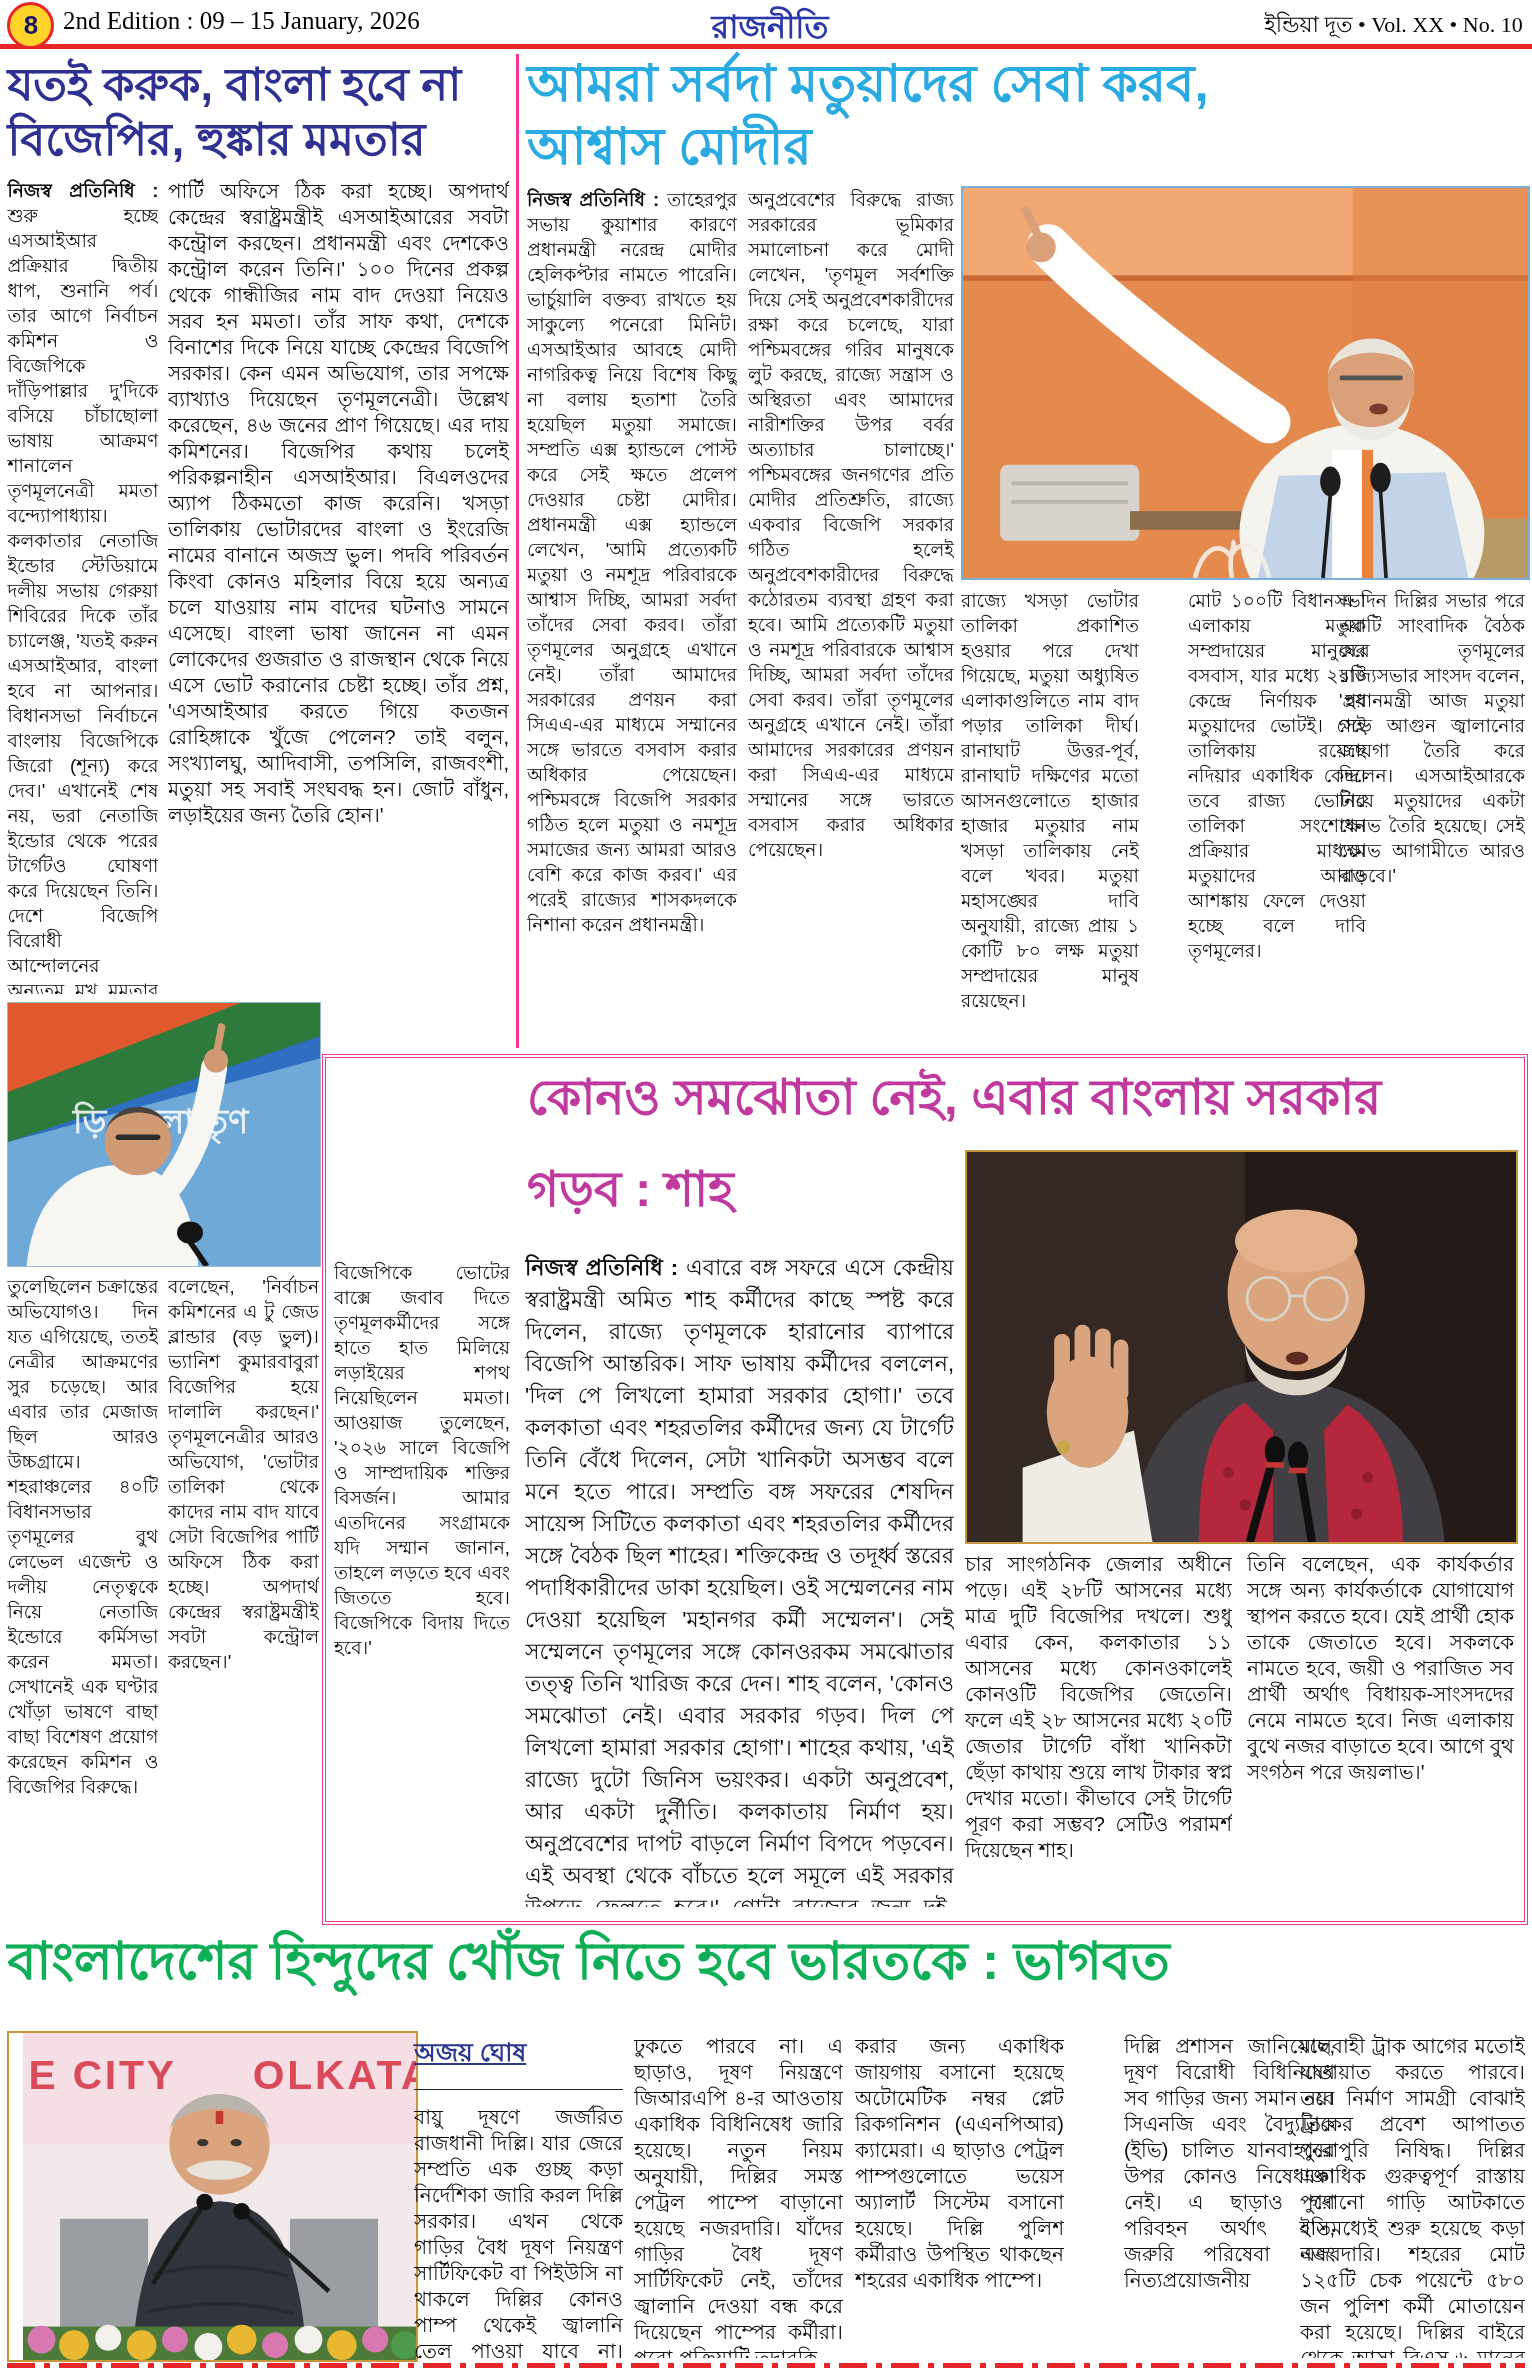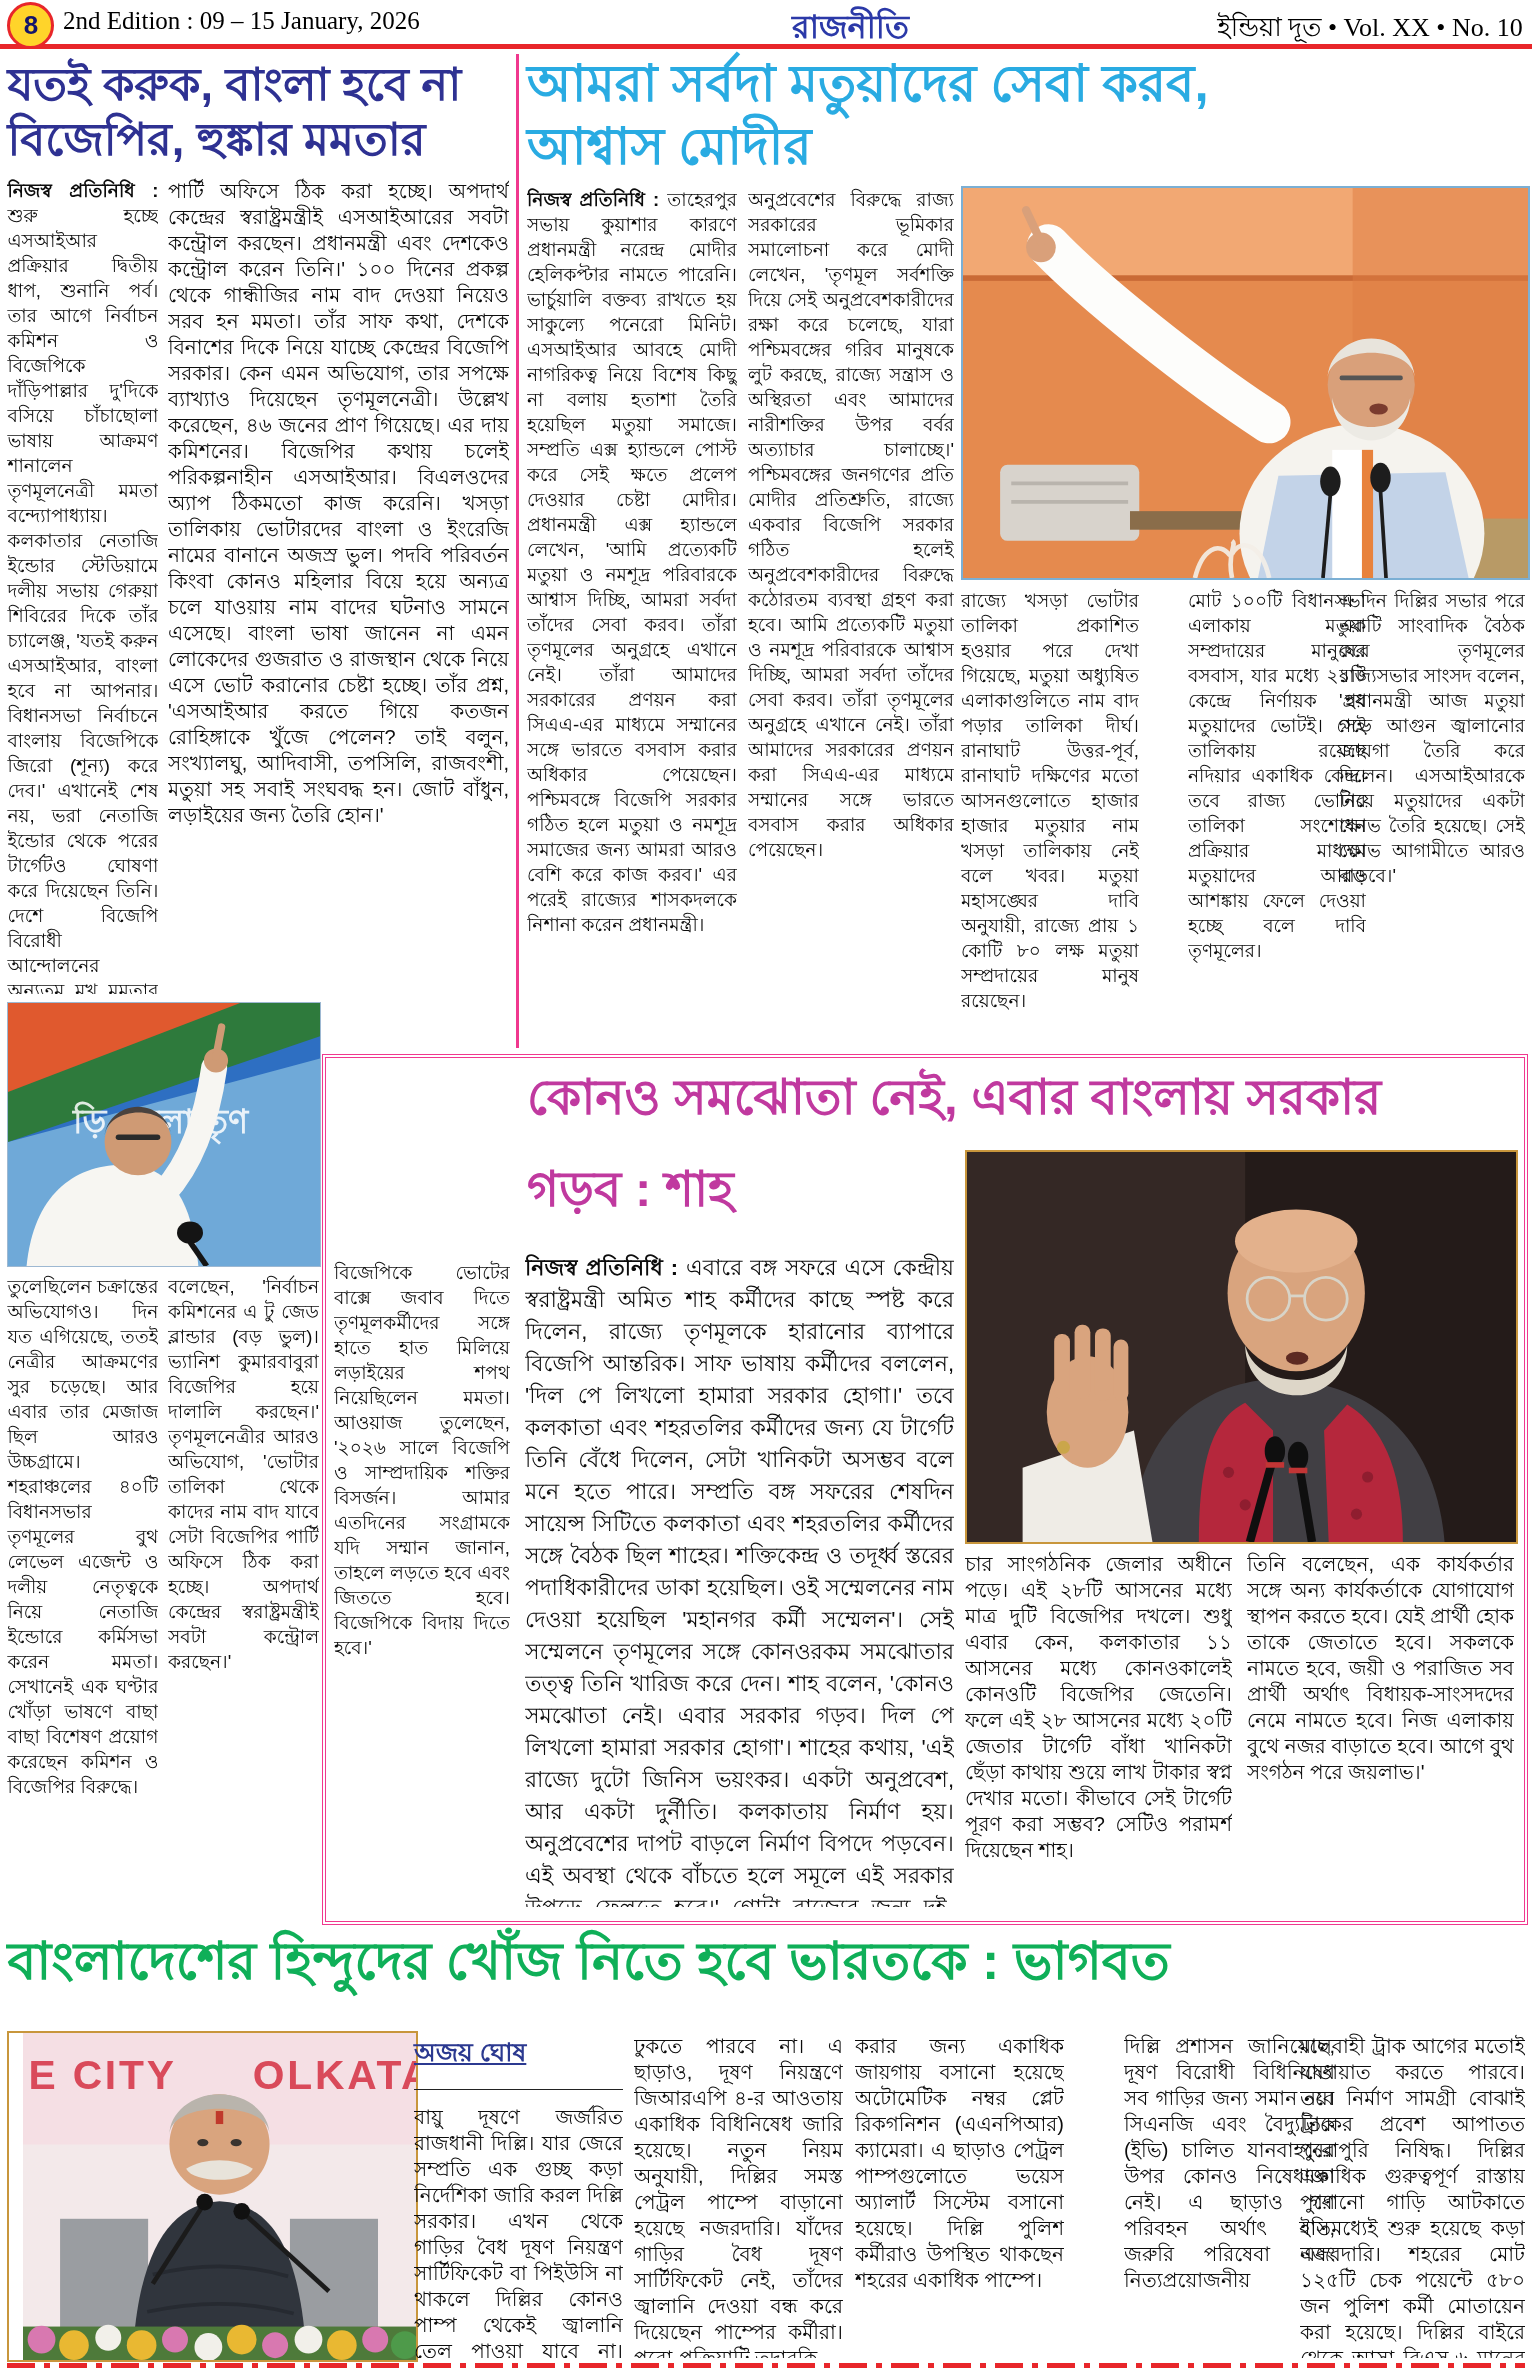--- a/index.html
+++ b/index.html
@@ -4,23 +4,23 @@
 <style>
   html,body{margin:0;padding:0;background:#fff;}
   .page{position:relative;width:1532px;height:2375px;background:#fff;overflow:hidden;
         font-family:"Liberation Sans",sans-serif;color:#111;}
   
   .hdr-rule{position:absolute;left:0;top:44px;width:1532px;height:4.6px;background:#e8262a;}
   .pagenum{position:absolute;left:7.4px;top:1.9px;width:41px;height:41px;border-radius:50%;
            background:#ffd42a;border:3.7px solid #e8262a;display:flex;align-items:center;justify-content:center;
            font-weight:bold;font-size:26px;color:#15156b;z-index:3;}
   .edition{position:absolute;left:63px;top:7.4px;font-family:"Liberation Serif",serif;font-size:25px;color:#000;}
-  .section{position:absolute;left:631px;top:1.9px;width:278px;text-align:right;font-weight:bold;
+  .section{position:absolute;left:631px;top:1.9px;width:278px;text-align:center;font-weight:bold;
            font-size:32px;color:#2b39a8;}
-  .masthead{position:absolute;right:9.3px;top:7.4px;font-family:"Liberation Serif",serif;font-size:26px;color:#000;}
+  .masthead{position:absolute;right:9.3px;top:7.4px;font-family:"Liberation Serif",serif;font-size:22px;color:#000;}
   
   .hl{position:absolute;font-weight:bold;line-height:1.18;white-space:nowrap;}
   .hl-mamata{color:#2e3192;font-size:45px;}
   .hl-modi{color:#29abe2;font-size:51px;}
   .hl-shah{color:#c0399f;font-size:49px;}
   .hl-bhagwat{color:#0faf58;font-size:52px;}
   
   .bodycol{position:absolute;text-align:justify;overflow:hidden;font-size:18.6px;line-height:25px;color:#0c0c0c;}
   .bodycol b{font-weight:bold;}
   .wide{font-size:20px;line-height:26px;}

